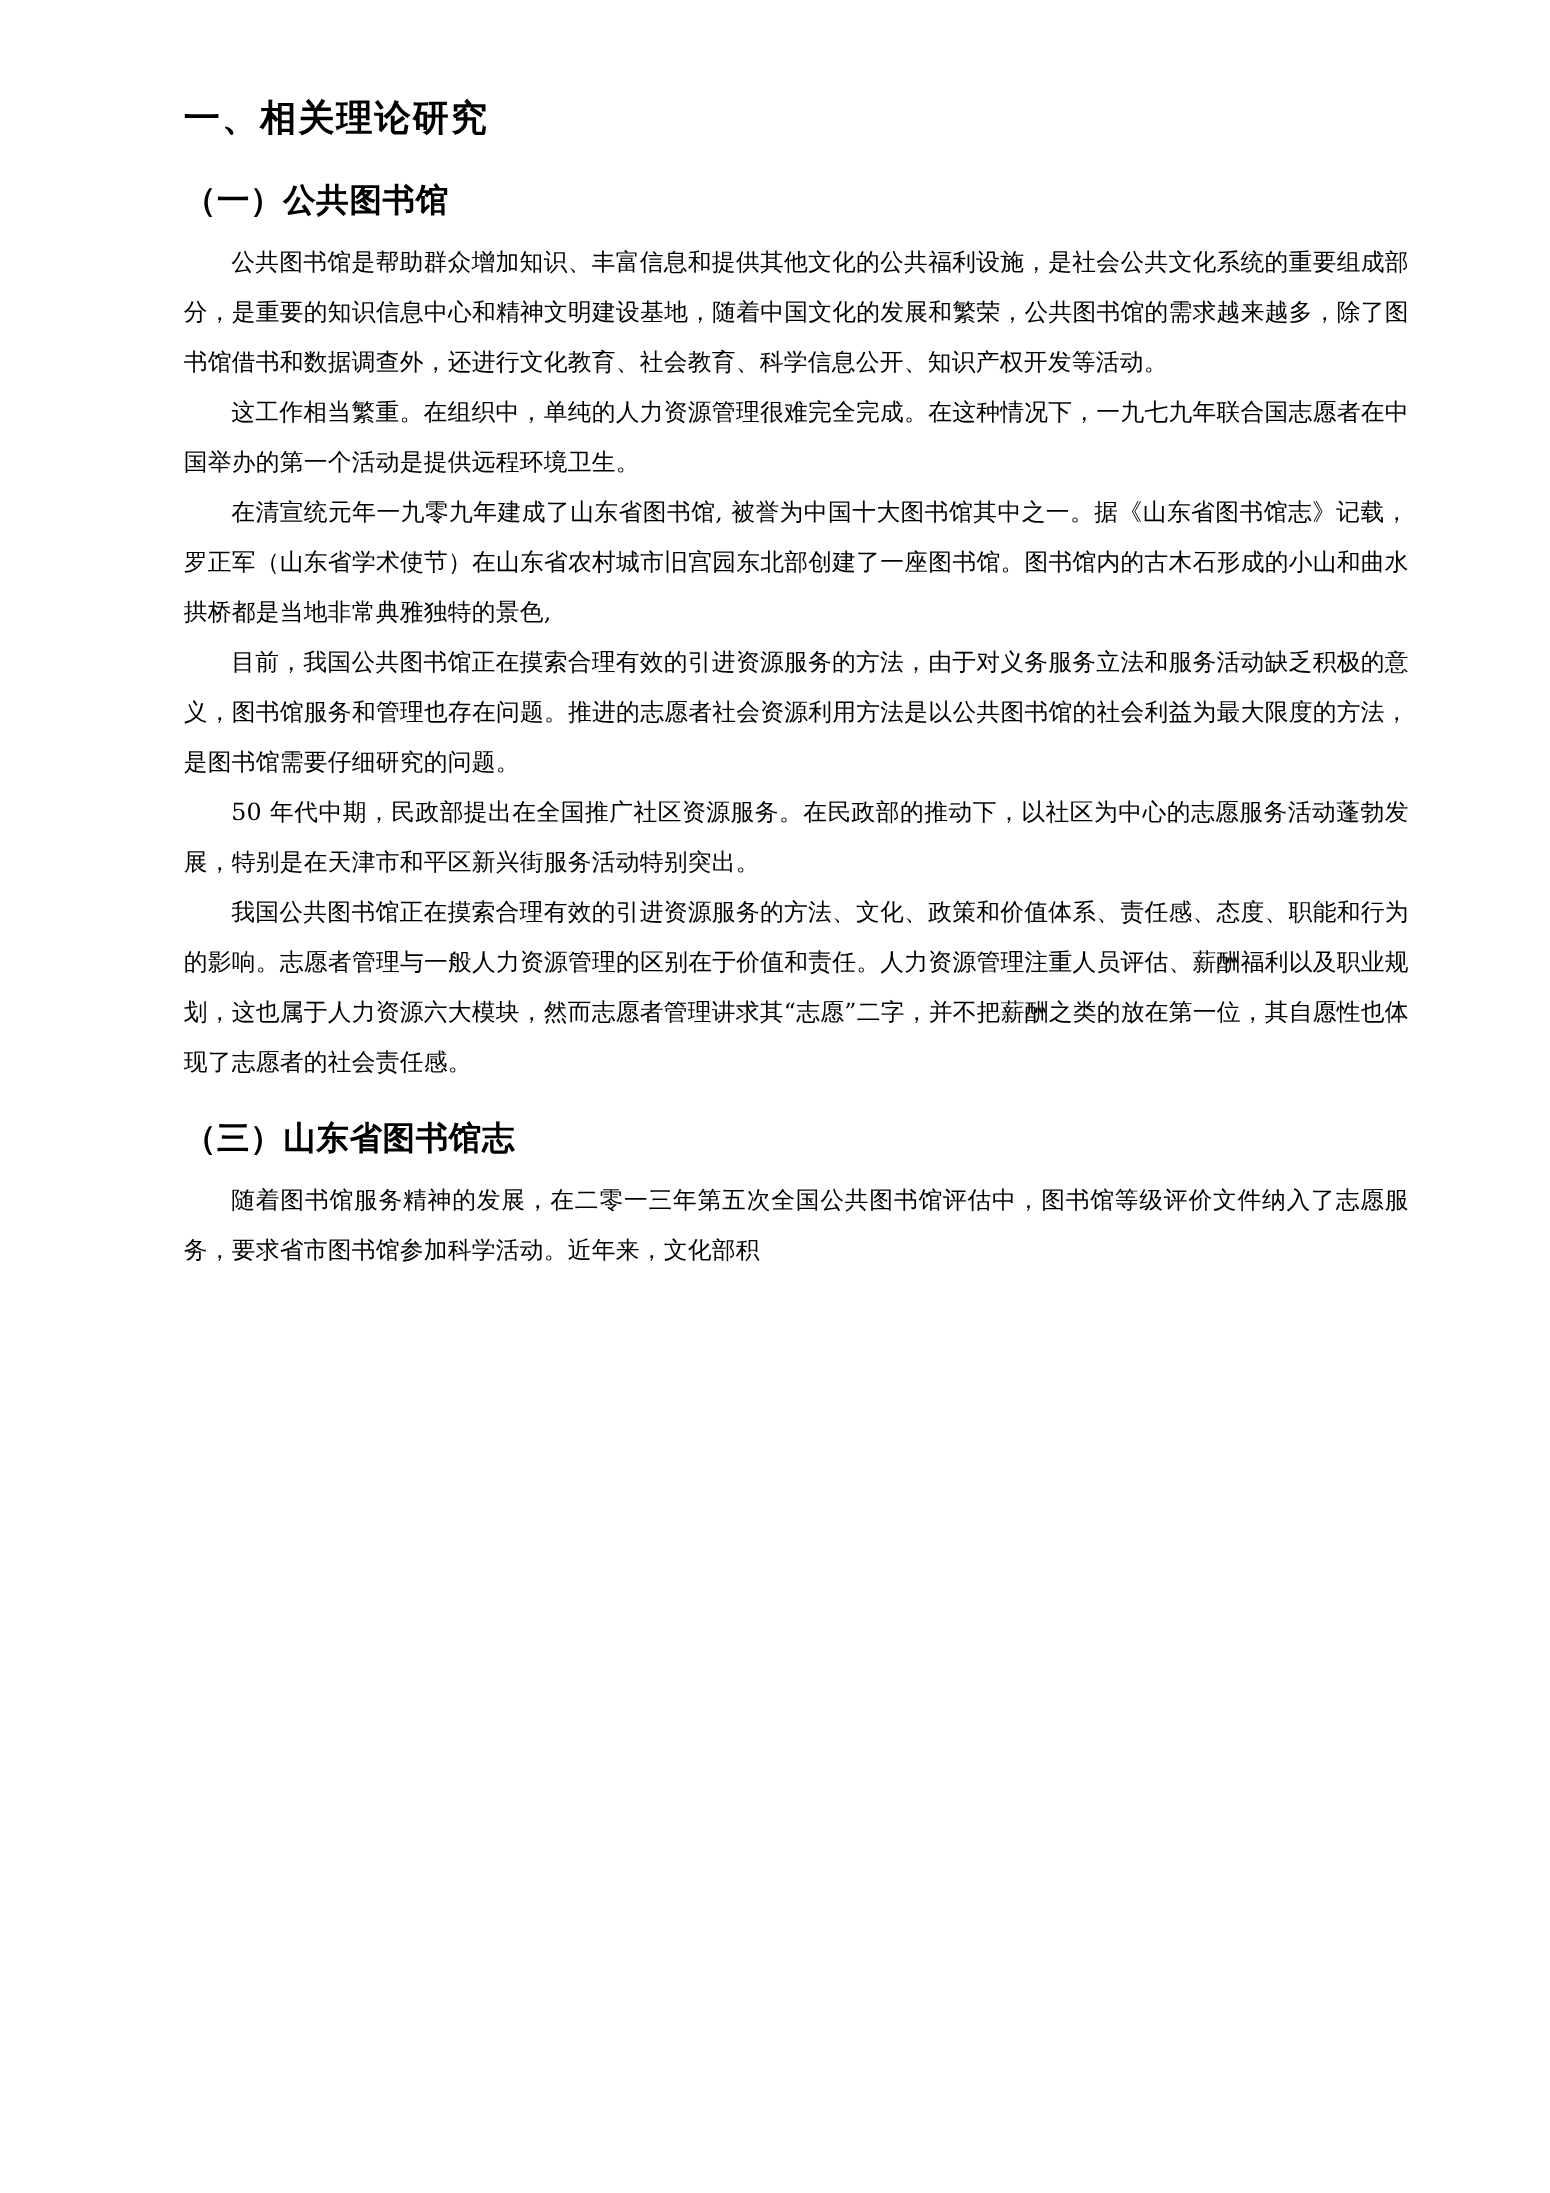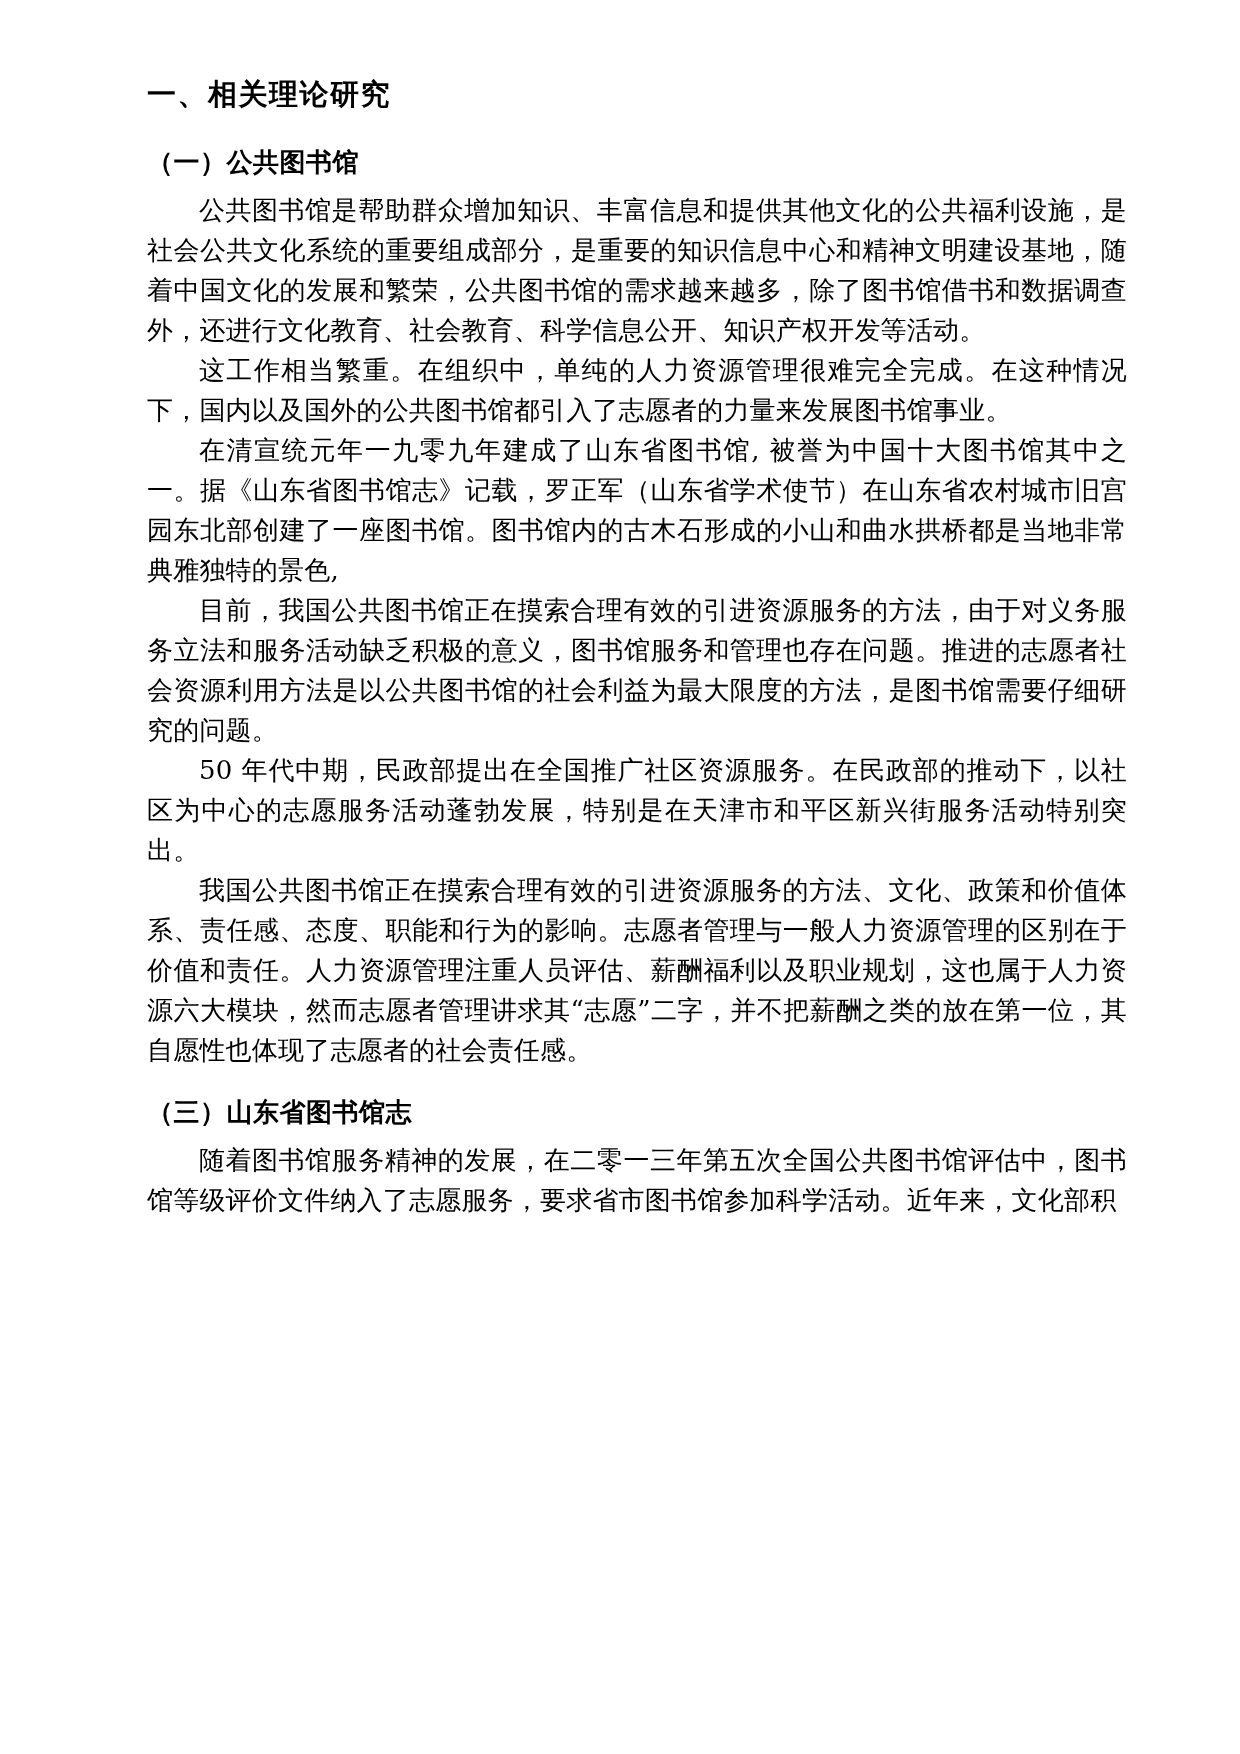--- a/index.html
+++ b/index.html
@@ -29,34 +29,34 @@
   h1.heading-1 {
     font-family: "DejaVu Sans", "Liberation Sans", sans-serif;
     font-size: 29px;
     font-weight: 700;
     letter-spacing: 1.5px;
     margin: 0 0 34px 0;
     line-height: 1.25;
     color: #000;
   }
   h2.heading-2 {
-    font-family: Liberation Sans, sans-serif;
+    font-family: Liberation Mono, monospace;
     font-size: 26px;
     font-weight: 700;
     letter-spacing: 0.5px;
     margin: 26px 0 10px 0;
     line-height: 1.3;
     color: #000;
   }
   h2.heading-2.first {
     margin-top: 0;
   }
   p.para {
     font-family: "DejaVu Serif", "Liberation Serif", serif;
-    font-size: 26px;
+    font-size: 19px;
     line-height: 40px;
     margin: 0;
     text-align: justify;
     text-justify: inter-ideograph;
     text-indent: 2em;
     letter-spacing: 0.2px;
     word-break: break-all;
     color: #000;
   }
   .sec-block {
@@ -67,21 +67,21 @@
 <body>
 
 <div class="page">
   <div class="doc-body">
 
     <h1 class="heading-1">一、相关理论研究</h1>
 
     <div class="sec-block">
       <h2 class="heading-2 first">（一）公共图书馆</h2>
       <p class="para">公共图书馆是帮助群众增加知识、丰富信息和提供其他文化的公共福利设施，是社会公共文化系统的重要组成部分，是重要的知识信息中心和精神文明建设基地，随着中国文化的发展和繁荣，公共图书馆的需求越来越多，除了图书馆借书和数据调查外，还进行文化教育、社会教育、科学信息公开、知识产权开发等活动。</p>
-      <p class="para">这工作相当繁重。在组织中，单纯的人力资源管理很难完全完成。在这种情况下，国内以及国外的公共图书馆都引入了志愿者的力量来发展图书馆事业。</p>
+      <p class="para">这工作相当繁重。在组织中，单纯的人力资源管理很难完全完成。在这种情况下，一九七九年联合国志愿者在中国举办的第一个活动是提供远程环境卫生。</p>
       <p class="para">在清宣统元年一九零九年建成了山东省图书馆, 被誉为中国十大图书馆其中之一。据《山东省图书馆志》记载，罗正军（山东省学术使节）在山东省农村城市旧宫园东北部创建了一座图书馆。图书馆内的古木石形成的小山和曲水拱桥都是当地非常典雅独特的景色,</p>
       <p class="para">目前，我国公共图书馆正在摸索合理有效的引进资源服务的方法，由于对义务服务立法和服务活动缺乏积极的意义，图书馆服务和管理也存在问题。推进的志愿者社会资源利用方法是以公共图书馆的社会利益为最大限度的方法，是图书馆需要仔细研究的问题。</p>
     </div>
 
     <div class="sec-block">
       <p class="para">50 年代中期，民政部提出在全国推广社区资源服务。在民政部的推动下，以社区为中心的志愿服务活动蓬勃发展，特别是在天津市和平区新兴街服务活动特别突出。</p>
       <p class="para">我国公共图书馆正在摸索合理有效的引进资源服务的方法、文化、政策和价值体系、责任感、态度、职能和行为的影响。志愿者管理与一般人力资源管理的区别在于价值和责任。人力资源管理注重人员评估、薪酬福利以及职业规划，这也属于人力资源六大模块，然而志愿者管理讲求其“志愿”二字，并不把薪酬之类的放在第一位，其自愿性也体现了志愿者的社会责任感。</p>
     </div>
 
     <div class="sec-block">

